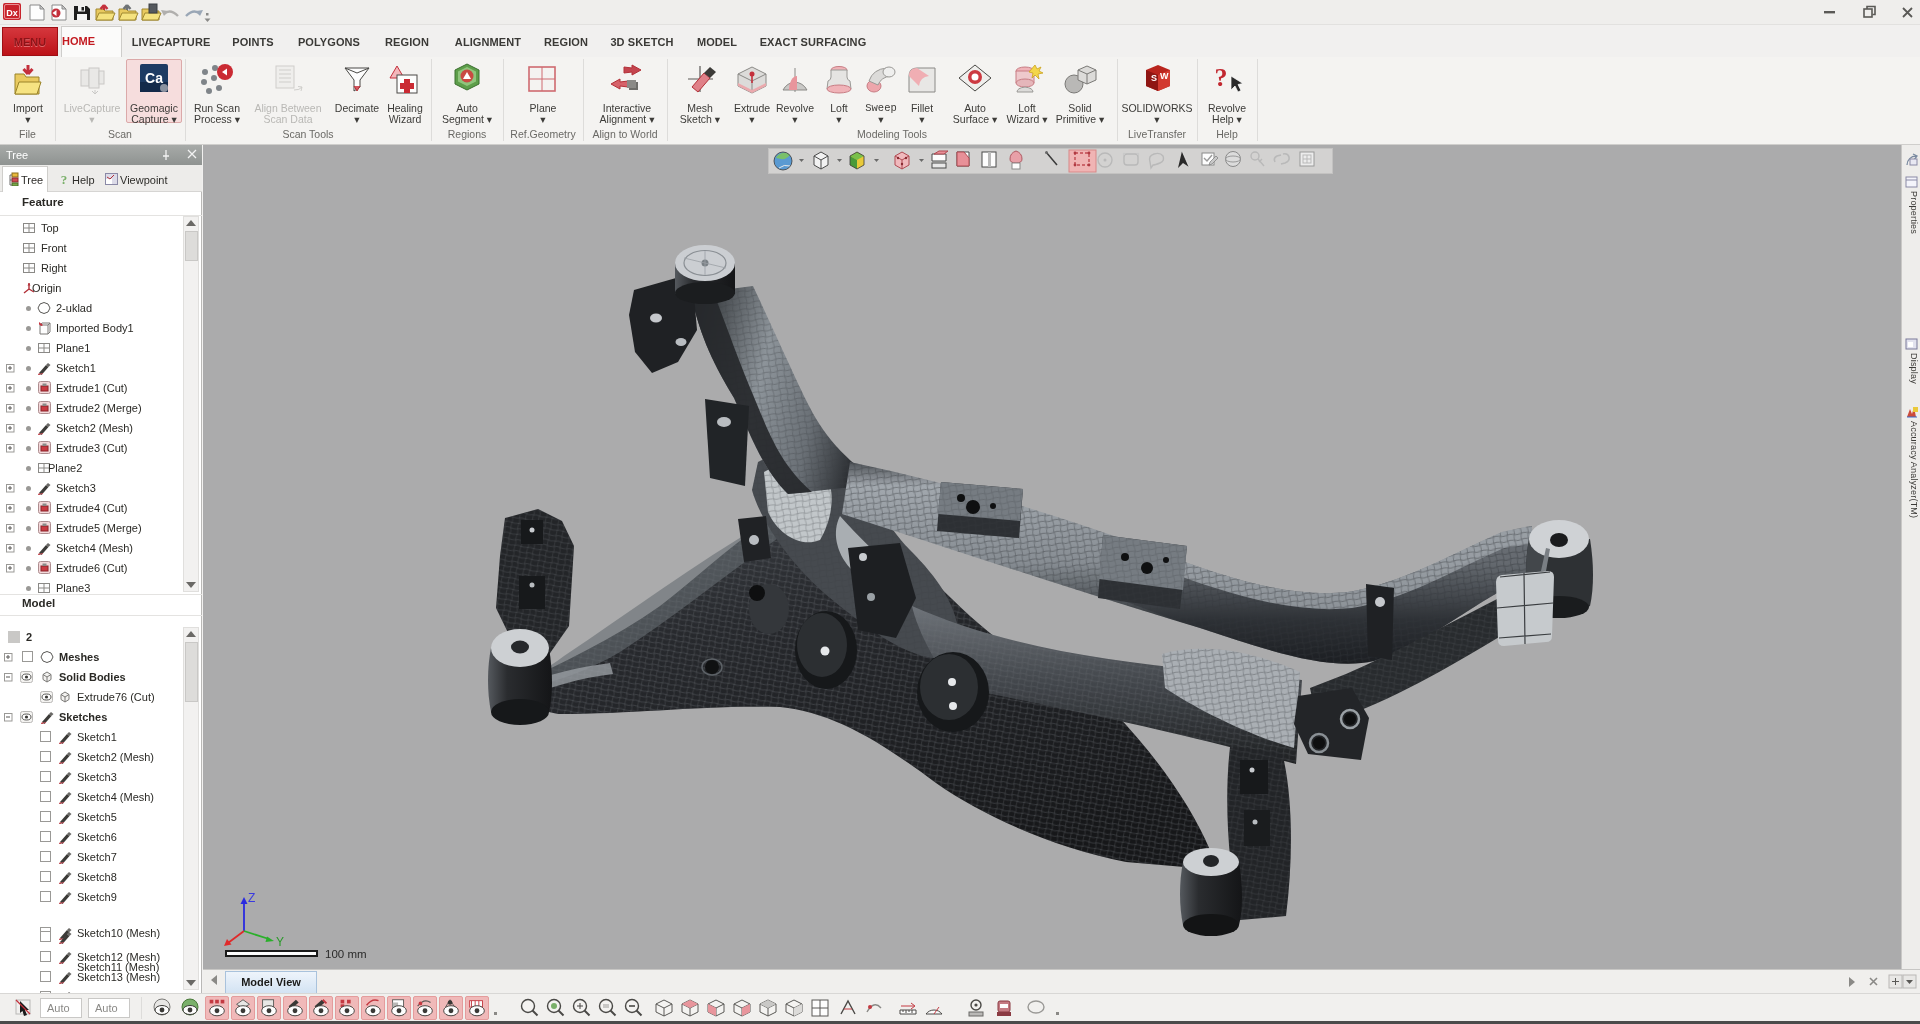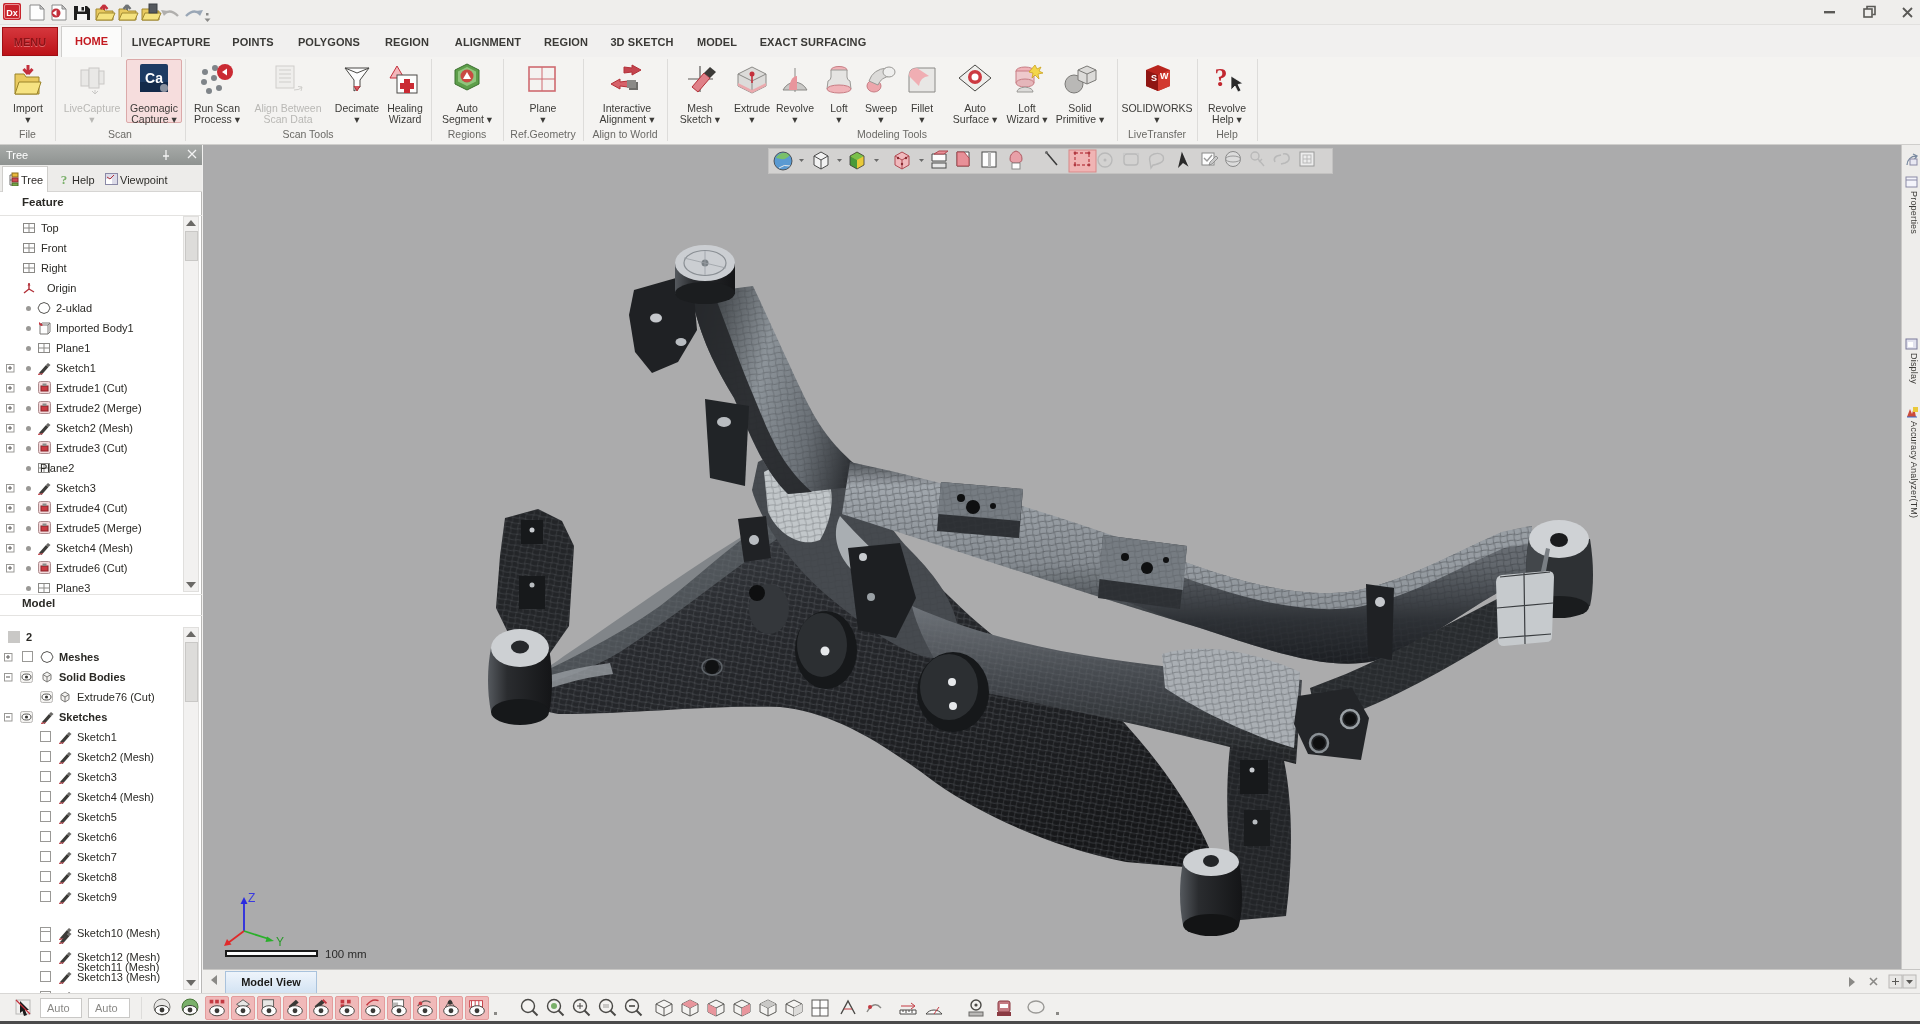--- a/index.html
+++ b/index.html
@@ -73,21 +73,21 @@
       <rect x="4" y="11" width="11" height="2.4" fill="#5a5956"></rect>
       <g stroke="#5a5956" stroke-width="1.6" fill="none">
         <rect x="44" y="9" width="8" height="8"></rect>
         <path d="M47 9 v-2.5 h8 v8 h-2.5"></path>
       </g>
       <path d="M83 8 l9 9 m0-9 l-9 9" stroke="#5a5956" stroke-width="1.8"></path>
     </svg>
   </div>
 <div id="tabrow">
     <div class="abs" style="left:2px;top:2px;width:56px;height:29px;background:linear-gradient(#d5373d,#bc1218);border:1px solid #9e0f14;color:#8d1318;font-weight:700;font-size:11px;text-align:center;line-height:28px;text-shadow:0 1px 0 #e06a6e;">MENU</div>
-    <div class="abs" style="left:61px;top:1px;width:61px;height:31px;background:#fbfbfa;border:1px solid #cecdcb;border-bottom:none;color:#c31a20;font-weight:700;font-size:11px;text-align:center;line-height:29px;">HOME</div>
+    <div class="abs" style="left:61px;top:1px;width:61px;height:31px;background:#fbfbfa;border:1px solid #cecdcb;border-bottom:none;color:#c31a20;font-weight:700;font-size:11px;text-align:left;line-height:29px;">HOME</div>
     <div class="rtab" style="left:126px;width:90px;">LIVECAPTURE</div>
     <div class="rtab" style="left:223px;width:60px;">POINTS</div>
     <div class="rtab" style="left:293px;width:72px;">POLYGONS</div>
     <div class="rtab" style="left:378px;width:58px;">REGION</div>
     <div class="rtab" style="left:450px;width:76px;">ALIGNMENT</div>
     <div class="rtab" style="left:538px;width:56px;">REGION</div>
     <div class="rtab" style="left:606px;width:72px;">3D SKETCH</div>
     <div class="rtab" style="left:691px;width:52px;">MODEL</div>
     <div class="rtab" style="left:758px;width:110px;">EXACT SURFACING</div>
   </div>
@@ -227,21 +227,21 @@
       <path d="M10 8 v7 q0 3 -3 4 l-1 8 h24 l-1-8 q-3-1-3-4 v-7 z" fill="#e5e4e2" stroke="#9a9996"></path>
       <ellipse cx="18" cy="27" rx="12" ry="4" fill="#f0b3b8" stroke="#c87d84"></ellipse>
     </svg>
     <div class="rlbl" style="left:794px;top:46px;width:90px;color:#3c3b38;">Loft</div>
     <div class="rlbl" style="left:794px;top:57px;width:90px;color:#3c3b38;">▾</div>
     <svg class="abs" style="left:862px;top:5px" width="38" height="38" viewBox="0 0 38 38">
       <ellipse cx="12" cy="24" rx="7" ry="6" fill="#eda6ac" stroke="#c87d84"></ellipse>
       <path d="M7 19 q4-12 18-13 l4 8 q-10 1-13 9 z" fill="#dcdbd9" stroke="#9a9996"></path>
       <ellipse cx="27" cy="10" rx="6" ry="5" fill="#efefee" stroke="#9a9996"></ellipse>
     </svg>
-    <div class="rlbl" style="left:836px;top:46px;width:90px;color:#3c3b38;">Sweep</div>
+    <div class="rlbl" style="left:836px;top:46px;width:90px;color:#3c3b38;font-family:Liberation Mono, monospace;">Sweep</div>
     <div class="rlbl" style="left:836px;top:57px;width:90px;color:#3c3b38;">▾</div>
     <svg class="abs" style="left:903px;top:5px" width="38" height="38" viewBox="0 0 38 38">
       <path d="M6 14 q0-8 8-8 h18 v24 h-26 z" fill="#e8e7e5" stroke="#8a8986"></path>
       <path d="M14 6 q-8 0-8 8 l10 10 q1-9 10-10 z" fill="#f0aeb3"></path>
     </svg>
     <div class="rlbl" style="left:877px;top:46px;width:90px;color:#3c3b38;">Fillet</div>
     <div class="rlbl" style="left:877px;top:57px;width:90px;color:#3c3b38;">▾</div>
     <svg class="abs" style="left:955px;top:5px" width="40" height="38" viewBox="0 0 40 38">
       <path d="M20 3 l16 13 -16 13 -16-13 z" fill="#efefed" stroke="#4a4946"></path>
       <circle cx="20" cy="15" r="7" fill="#cc3a42"></circle>
@@ -329,21 +329,21 @@
         <rect x="1.5" y="2.5" width="11" height="9" fill="#fdfdfd" stroke="#8a8986"></rect>
         <path d="M1.5 7 h11 M7 2.5 v9" stroke="#8a8986"></path>
       </svg>
       <span class="abs" style="left:41px;">Right</span>
     </div>
     <div class="trow" style="top:133px;">
       <svg class="abs" style="left:22px;top:3px" width="14" height="14">
         <path d="M7 2 v6 m0 0 l-5 4 m5-4 l5 3" stroke="#b23038" stroke-width="1.4" fill="none"></path>
         <path d="M7 2 l-1.5 2.5 h3 z" fill="#b23038"></path>
       </svg>
-      <span class="abs" style="left:47px;">Origin</span>
+      <span class="abs" style="left:32px;">Origin</span>
     </div>
     <div class="trow" style="top:153px;">
       <div class="abs" style="left:26px;top:8px;width:5px;height:5px;border-radius:3px;background:#9a9996;"></div>
       <svg class="abs" style="left:37px;top:3px" width="14" height="14">
         <path d="M7 1.5 l4 1.5 2 4 -2 4 -4 1.5 -4-1.5 -2-4 2-4 z" fill="#fff" stroke="#5a5956"></path>
       </svg>
       <span class="abs" style="left:56px;">2-uklad</span>
     </div>
     <div class="trow" style="top:173px;">
       <div class="abs" style="left:26px;top:8px;width:5px;height:5px;border-radius:3px;background:#9a9996;"></div>
@@ -428,21 +428,21 @@
         <rect x="5.5" y="3.5" width="4" height="2.5" fill="#8a8986"></rect>
       </svg>
       <span class="abs" style="left:56px;">Extrude3 (Cut)</span>
     </div>
     <div class="trow" style="top:313px;">
       <div class="abs" style="left:26px;top:8px;width:5px;height:5px;border-radius:3px;background:#9a9996;"></div>
       <svg class="abs" style="left:37px;top:3px" width="14" height="14">
         <rect x="1.5" y="2.5" width="11" height="9" fill="#fdfdfd" stroke="#8a8986"></rect>
         <path d="M1.5 7 h11 M7 2.5 v9" stroke="#8a8986"></path>
       </svg>
-      <span class="abs" style="left:40px;">Plane2</span>
+      <span class="abs" style="left:48px;">Plane2</span>
     </div>
     <div class="trow" style="top:333px;">
       <svg class="abs" style="left:6px;top:6px" width="9" height="9">
         <rect x="0.5" y="0.5" width="7.5" height="7.5" fill="#fff" stroke="#9a9996"></rect>
         <path d="M4 2 v4 M2 4 h4" stroke="#5a5956"></path>
       </svg>
       <div class="abs" style="left:26px;top:8px;width:5px;height:5px;border-radius:3px;background:#9a9996;"></div>
       <svg class="abs" style="left:37px;top:3px" width="14" height="14">
         <path d="M2 12 l7-8 2.5 2 -7 8 z" fill="#3c3b38"></path>
         <path d="M9 4 l2-2 2.5 2 -2 2 z" fill="#6a6966"></path>

